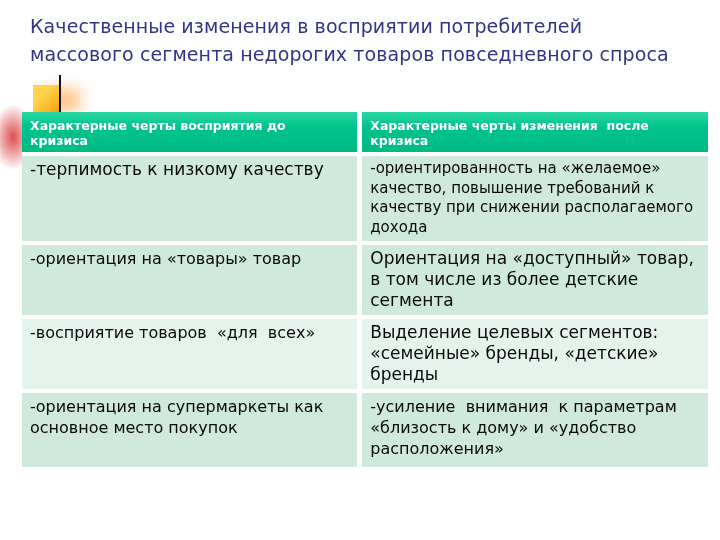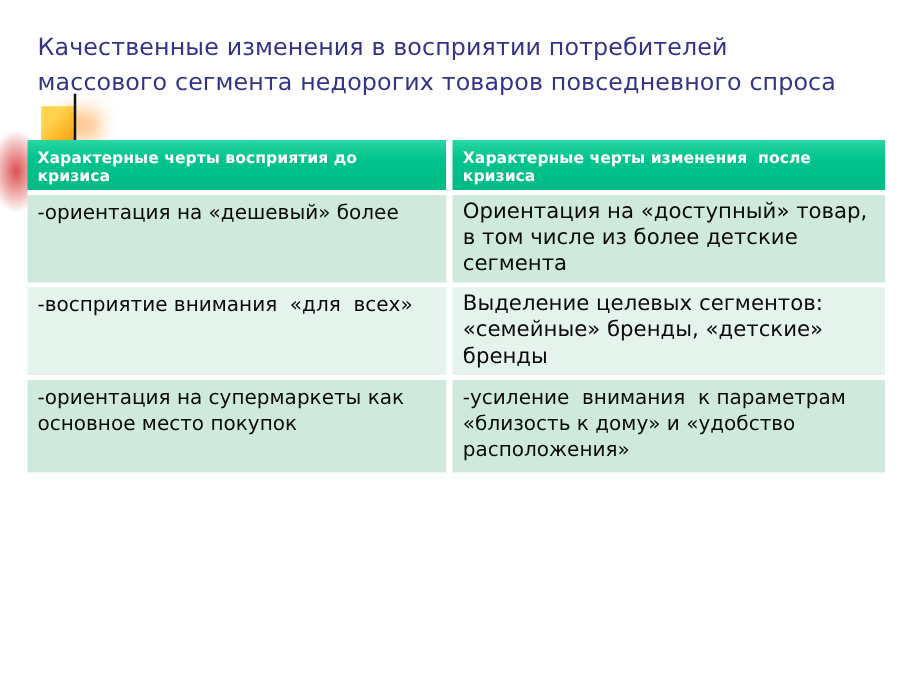--- a/index.html
+++ b/index.html
@@ -11,21 +11,21 @@
   }
   .slide {
     position: relative;
     width: 720px; height: 540px;
     background: #ffffff;
   }
 
   
   .slide-title {
     position: absolute;
-    left: 30px; top: 24px;
+    left: 30px; top: 12px;
     width: 648px;
     color: #333388;
     font-size: 19px;
     line-height: 28px;
     letter-spacing: 0.1px;
   }
 
   
   .accent-orange-glow {
     position: absolute;
@@ -120,25 +120,29 @@
       <col style="width:50.4%">
     </colgroup>
     <thead>
       <tr>
         <th class="col-before">Характерные черты восприятия до кризиса</th>
         <th>Характерные черты изменения  после кризиса</th>
       </tr>
     </thead>
     <tbody>
       <tr class="row-odd">
-        <td class="col-before fs16 h-row3">-ориентация на «дешевый» более</td>
+        <td class="col-before fs17 h-row1">-терпимость к низкому качеству</td>
+        <td class="fs15 h-row1">-ориентированность на «желаемое» качество, повышение требований к качеству при снижении располагаемого дохода</td>
+      </tr>
+      <tr class="row-odd">
+        <td class="col-before fs16 h-row3">-ориентация на «товары» товар</td>
         <td class="fs17 h-row3">Ориентация на «доступный» товар, в том числе из более детские сегмента</td>
       </tr>
       <tr class="row-even">
-        <td class="col-before fs16 h-row4">-восприятие внимания  «для  всех»</td>
+        <td class="col-before fs16 h-row4">-восприятие товаров  «для  всех»</td>
         <td class="fs17 h-row4">Выделение целевых сегментов: «семейные» бренды, «детские» бренды</td>
       </tr>
       <tr class="row-odd">
         <td class="col-before fs16 h-row5">-ориентация на супермаркеты как основное место покупок</td>
         <td class="fs16 h-row5">-усиление  внимания  к параметрам «близость к дому» и «удобство расположения»</td>
       </tr>
     </tbody>
   </table>
 
 </div>

